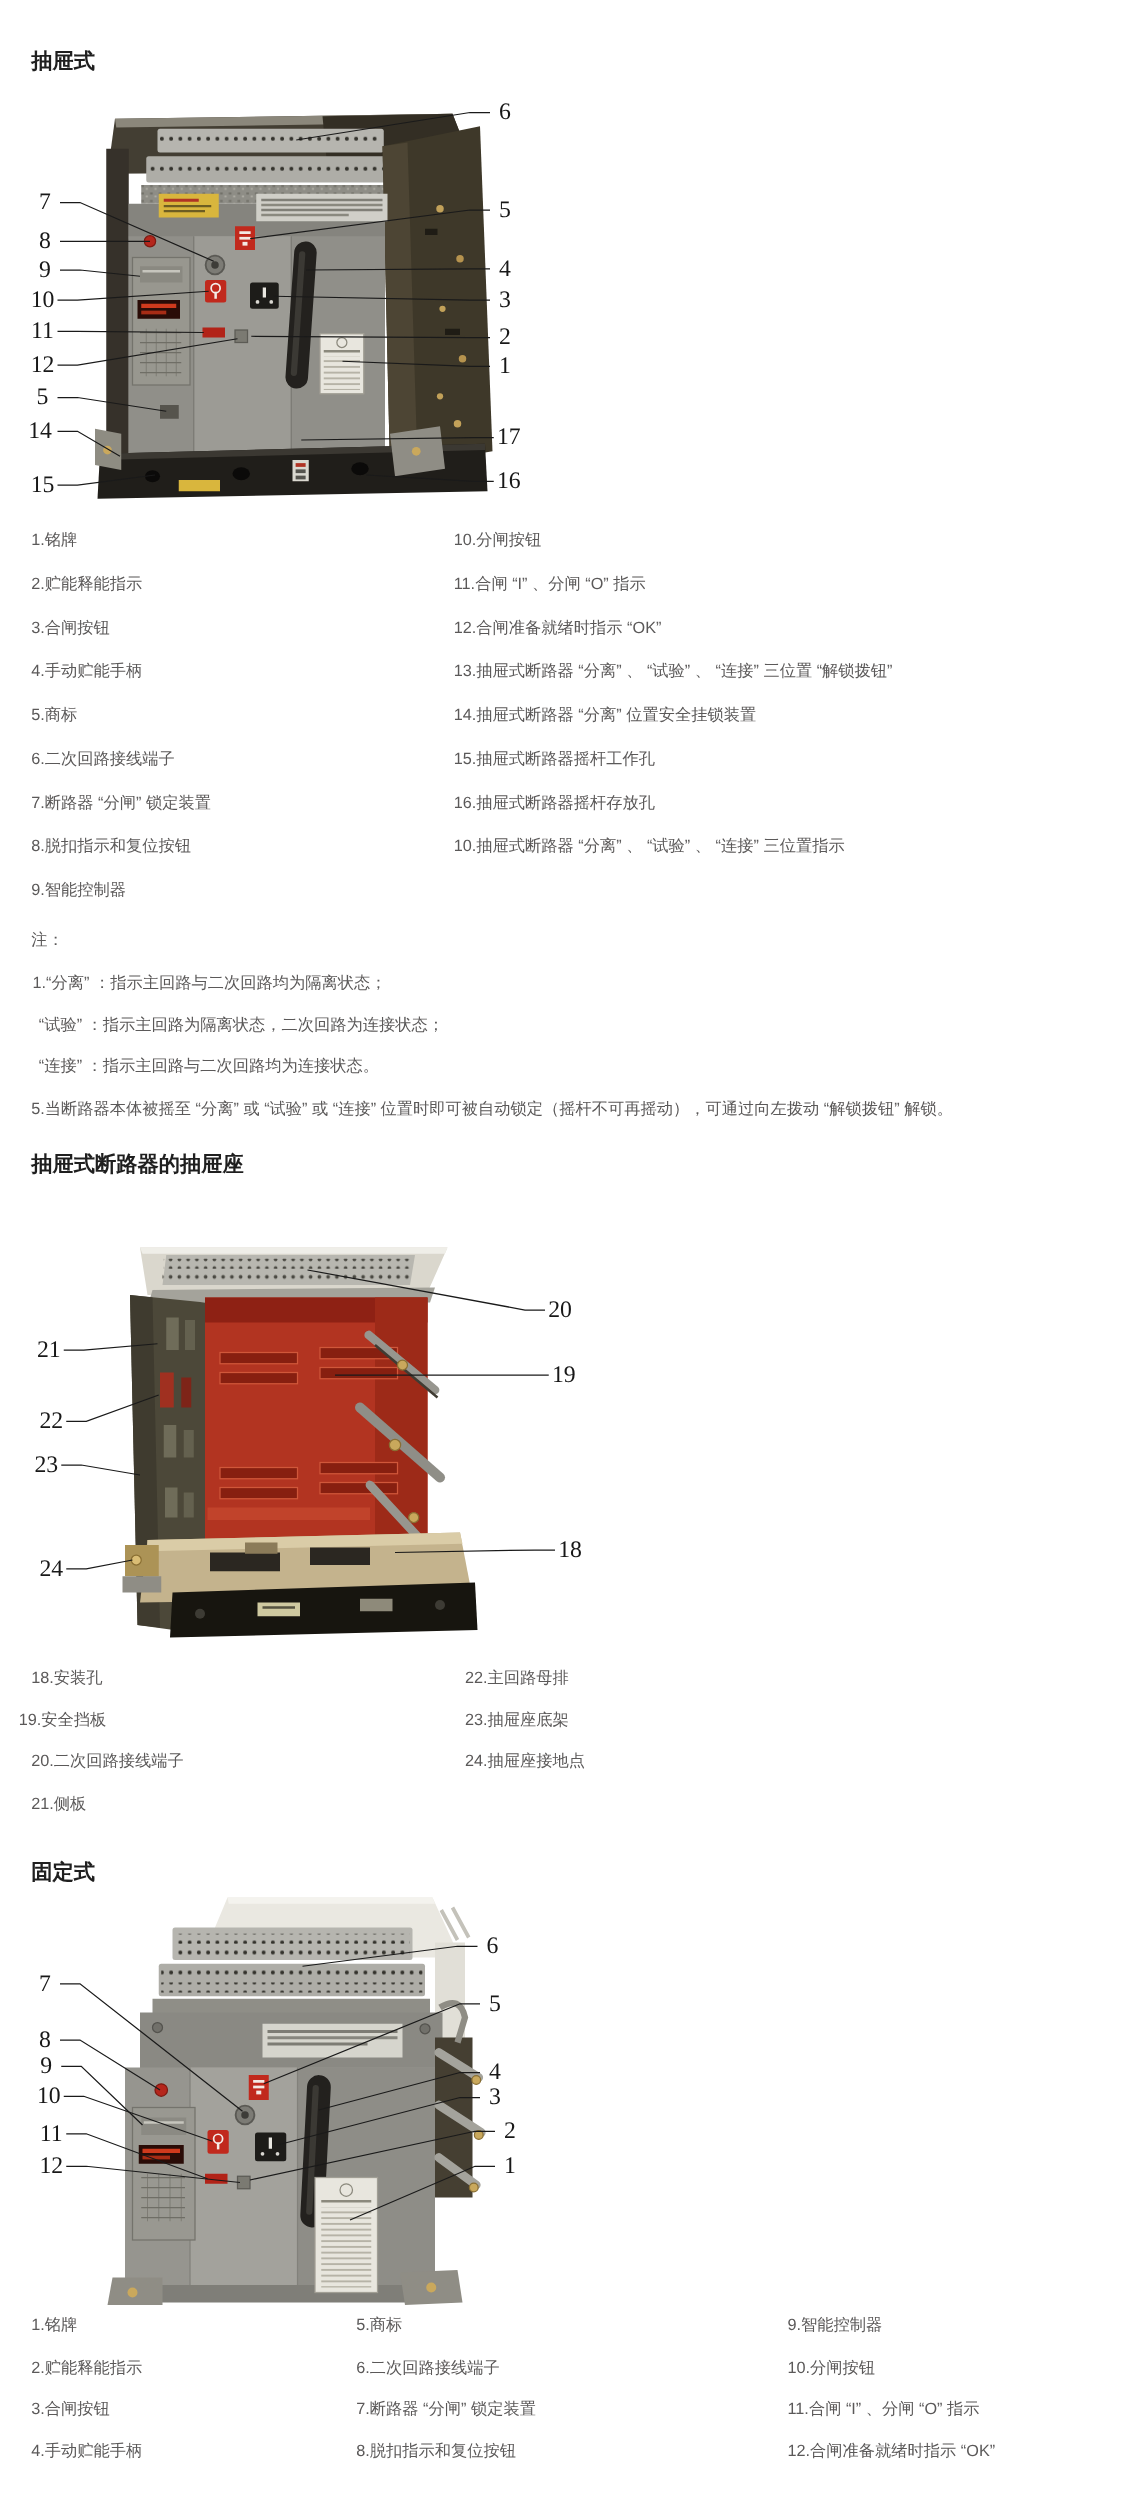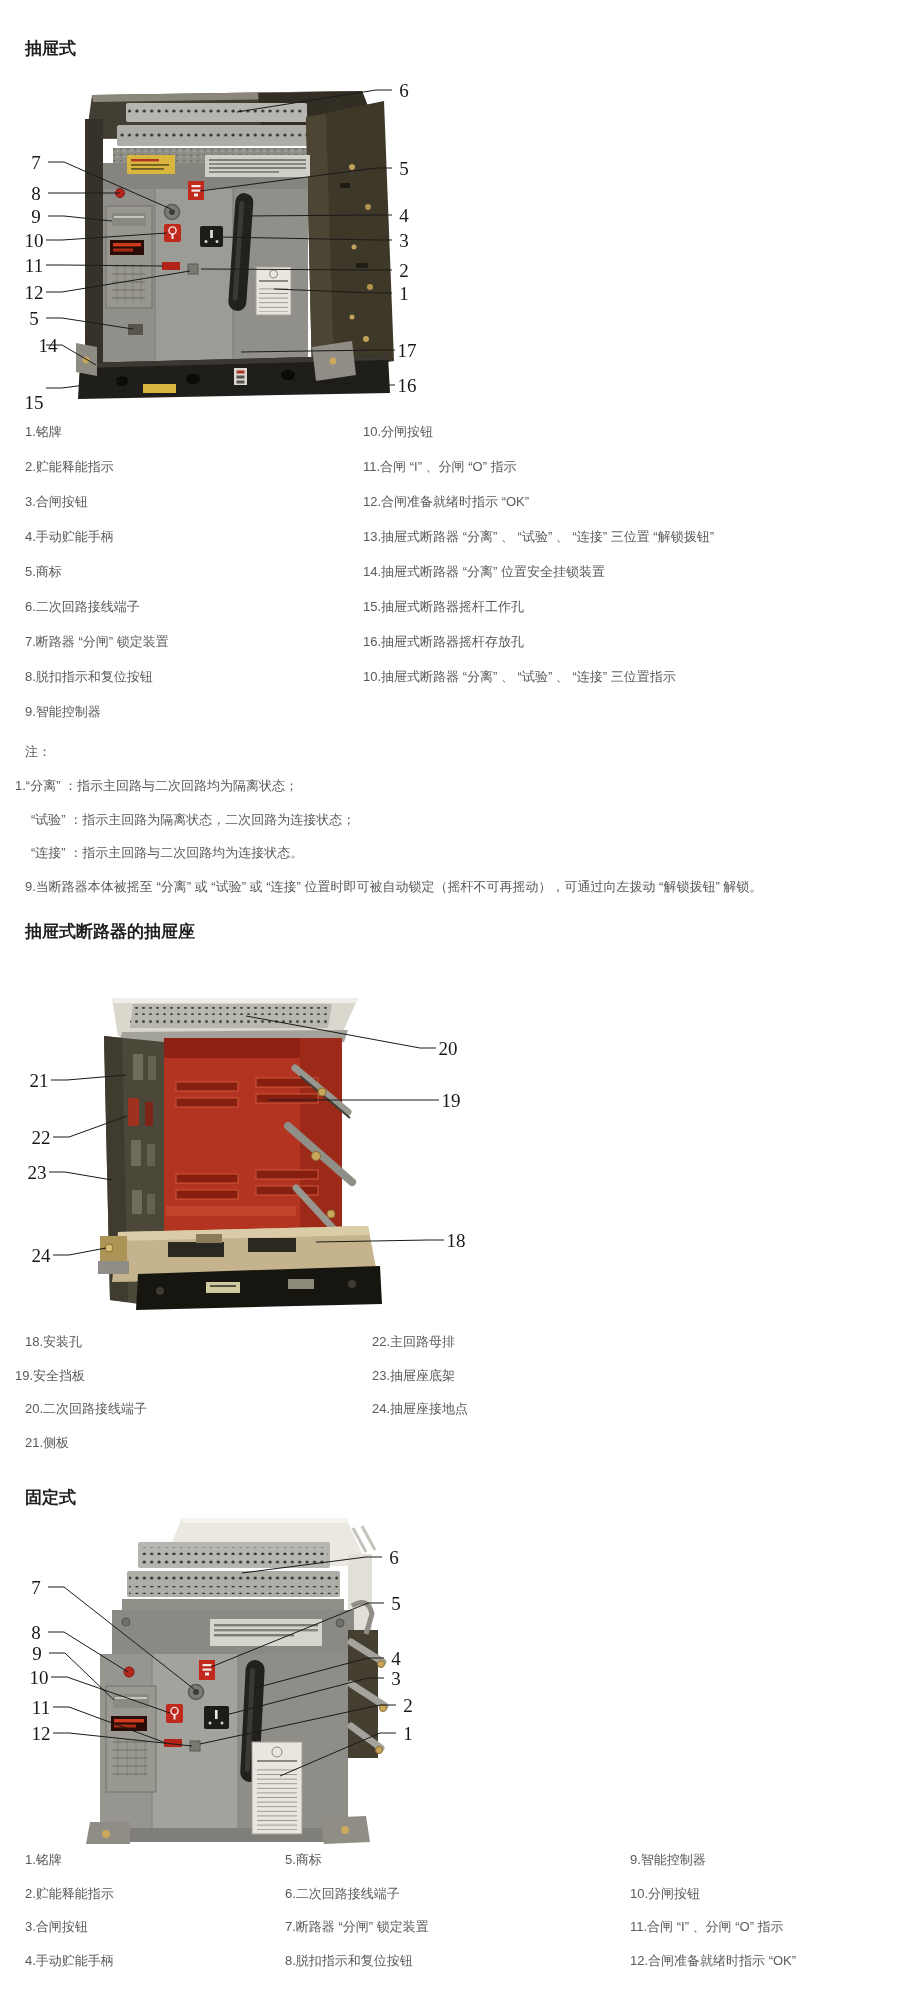--- a/index.html
+++ b/index.html
@@ -176,22 +176,22 @@
       <div class="callout-num" style="left: 404px; top: 218px;">1</div>
       <div class="callout-num" style="left: 407px; top: 275px;">17</div>
       <div class="callout-num" style="left: 407px; top: 310px;">16</div>
       <div class="callout-num" style="left: 36px; top: 87px;">7</div>
       <div class="callout-num" style="left: 36px; top: 118px;">8</div>
       <div class="callout-num" style="left: 36px; top: 141px;">9</div>
       <div class="callout-num" style="left: 34px; top: 165px;">10</div>
       <div class="callout-num" style="left: 34px; top: 190px;">11</div>
       <div class="callout-num" style="left: 34px; top: 217px;">12</div>
       <div class="callout-num" style="left: 34px; top: 243px;">5</div>
-      <div class="callout-num" style="left: 48px; top: 270px;">14</div>
-      <div class="callout-num" style="left: 34px; top: 327px;">15</div>
+      <div class="callout-num" style="left: 32px; top: 270px;">14</div>
+      <div class="callout-num" style="left: 34px; top: 313px;">15</div>
     </div>
 
   <div class="txt" style="left:25px;top:744px">注：</div>
 
   <div class="h1" style="left:25px;top:920px">抽屉式断路器的抽屉座</div>
 
   <div class="figure" id="fig2" style="left:0;top:990px;width:480px;height:335px">
     <svg class="art" width="480" height="335" viewBox="0 0 480 335">
       <defs>
         <pattern id="p2dots" width="7" height="7" patternUnits="userSpaceOnUse">
@@ -424,24 +424,24 @@
     <div class="txt" style="left: 25px; top: 669px;">8.脱扣指示和复位按钮</div>
     <div class="txt" style="left: 25px; top: 704px;">9.智能控制器</div>
     <div class="txt" style="left: 363px; top: 424px;">10.分闸按钮</div>
     <div class="txt" style="left: 363px; top: 459px;">11.合闸 “I” 、分闸 “O” 指示</div>
     <div class="txt" style="left: 363px; top: 494px;">12.合闸准备就绪时指示 “OK”</div>
     <div class="txt" style="left: 363px; top: 529px;">13.抽屉式断路器 “分离” 、 “试验” 、 “连接” 三位置 “解锁拨钮”</div>
     <div class="txt" style="left: 363px; top: 564px;">14.抽屉式断路器 “分离” 位置安全挂锁装置</div>
     <div class="txt" style="left: 363px; top: 599px;">15.抽屉式断路器摇杆工作孔</div>
     <div class="txt" style="left: 363px; top: 634px;">16.抽屉式断路器摇杆存放孔</div>
     <div class="txt" style="left: 363px; top: 669px;">10.抽屉式断路器 “分离” 、 “试验” 、 “连接” 三位置指示</div>
-    <div class="txt" style="left: 15px; top: 778px; text-align: right;">1.“分离” ：指示主回路与二次回路均为隔离状态；</div>
+    <div class="txt" style="left: 26px; top: 778px; text-align: right;">1.“分离” ：指示主回路与二次回路均为隔离状态；</div>
     <div class="txt" style="left: 25px; top: 812px; padding-left: 6px;">“试验” ：指示主回路为隔离状态，二次回路为连接状态；</div>
     <div class="txt" style="left: 25px; top: 845px; padding-left: 6px;">“连接” ：指示主回路与二次回路均为连接状态。</div>
-    <div class="txt" style="left: 25px; top: 879px;">9.当断路器本体被摇至 “分离” 或 “试验” 或 “连接” 位置时即可被自动锁定（摇杆不可再摇动），可通过向左拨动 “解锁拨钮” 解锁。</div>
+    <div class="txt" style="left: 25px; top: 879px;">5.当断路器本体被摇至 “分离” 或 “试验” 或 “连接” 位置时即可被自动锁定（摇杆不可再摇动），可通过向左拨动 “解锁拨钮” 解锁。</div>
     <div class="txt" style="left: 25px; top: 1334px;">18.安装孔</div>
     <div class="txt" style="left: 15px; top: 1367.5px;">19.安全挡板</div>
     <div class="txt" style="left: 25px; top: 1401px;">20.二次回路接线端子</div>
     <div class="txt" style="left: 25px; top: 1434.5px;">21.侧板</div>
     <div class="txt" style="left: 372px; top: 1334px;">22.主回路母排</div>
     <div class="txt" style="left: 372px; top: 1367.5px;">23.抽屉座底架</div>
     <div class="txt" style="left: 372px; top: 1401px;">24.抽屉座接地点</div>
     <div class="txt" style="left: 25px; top: 1852px;">1.铭牌</div>
     <div class="txt" style="left: 25px; top: 1885.5px;">2.贮能释能指示</div>
     <div class="txt" style="left: 25px; top: 1919px;">3.合闸按钮</div>

